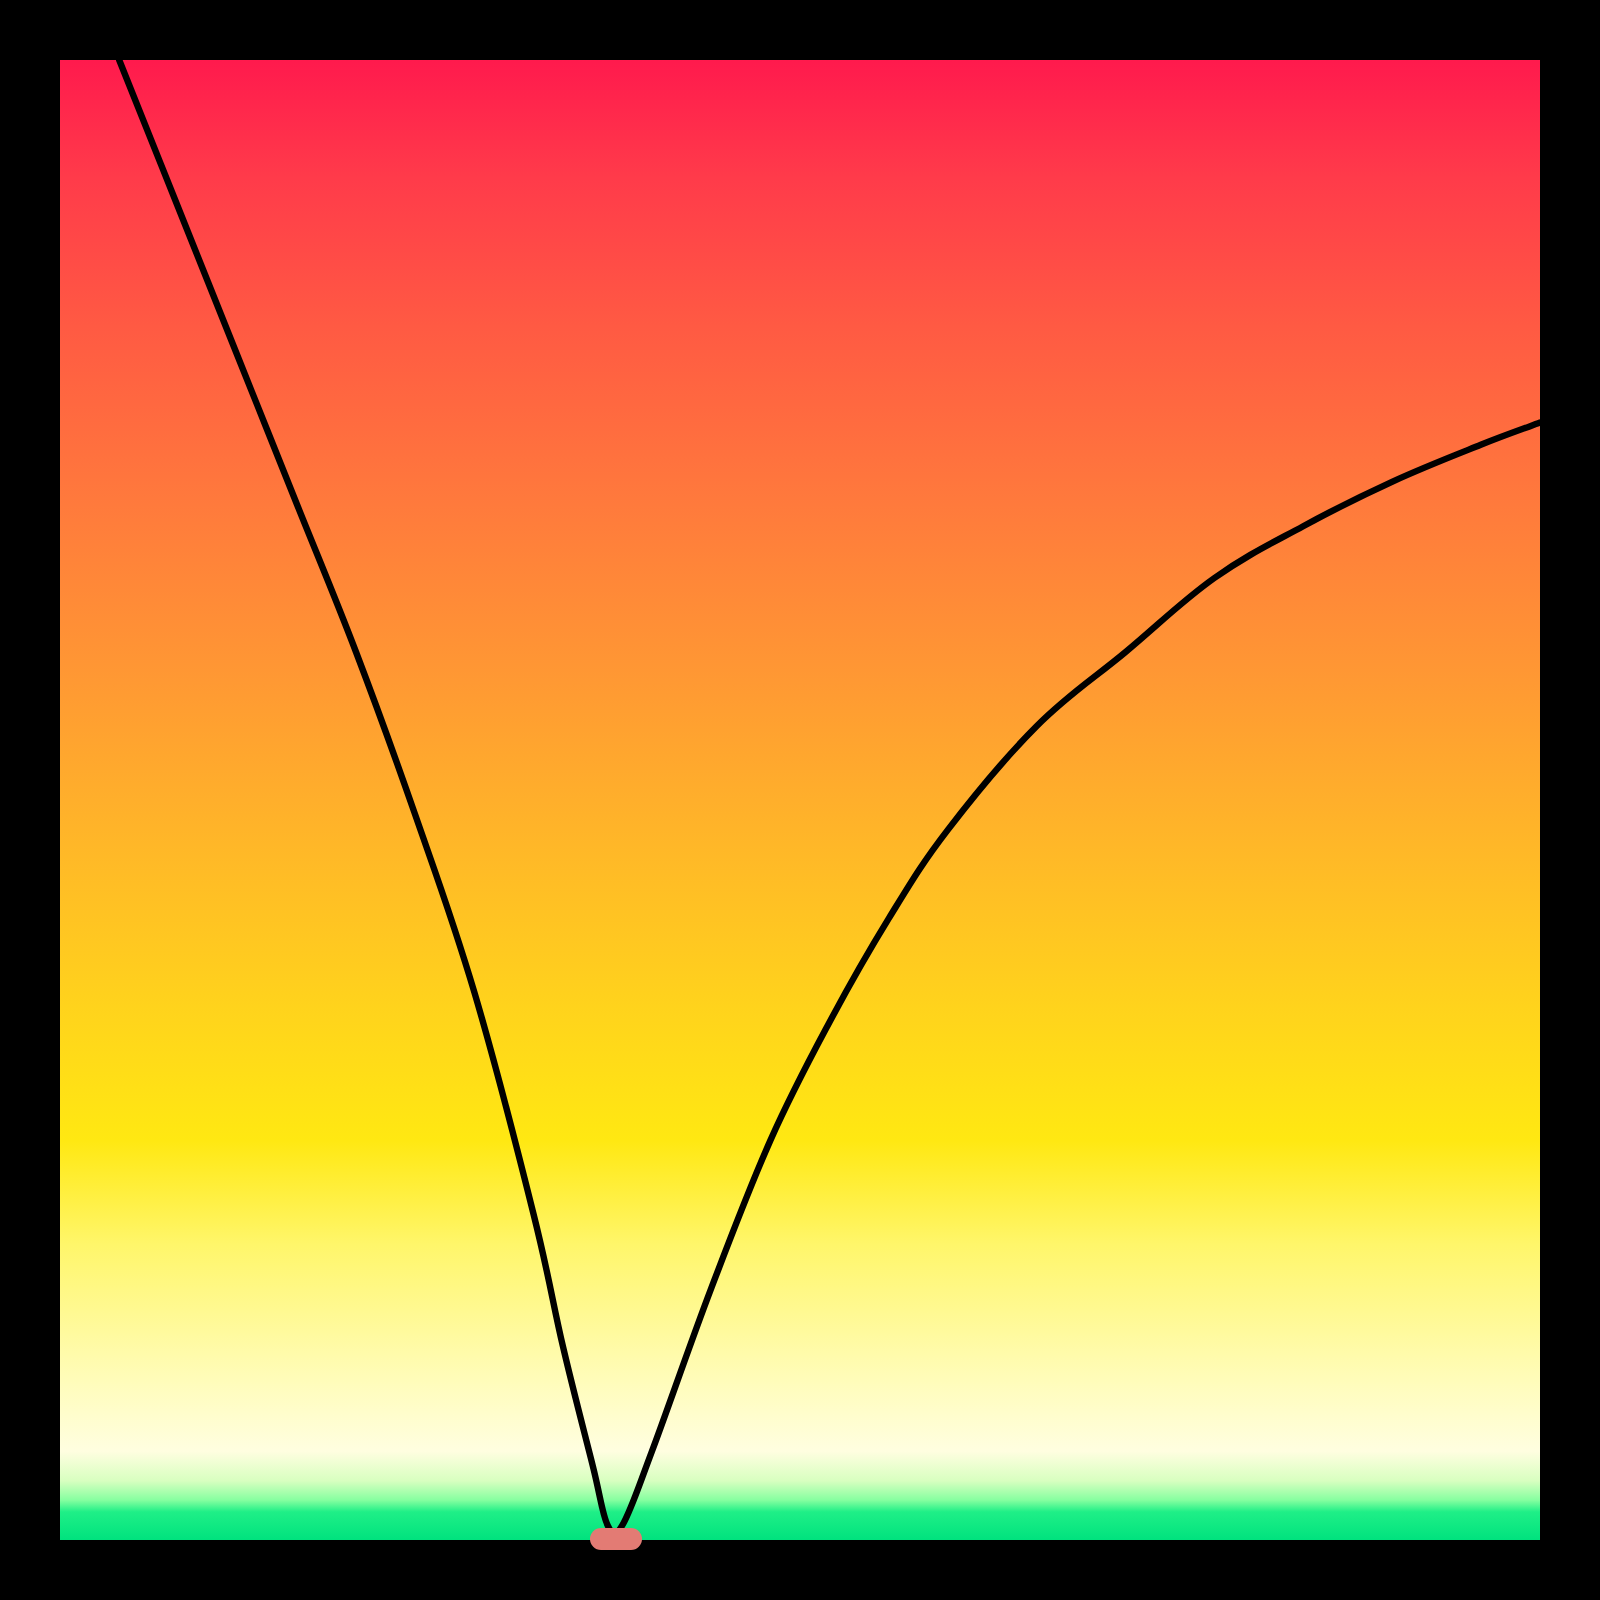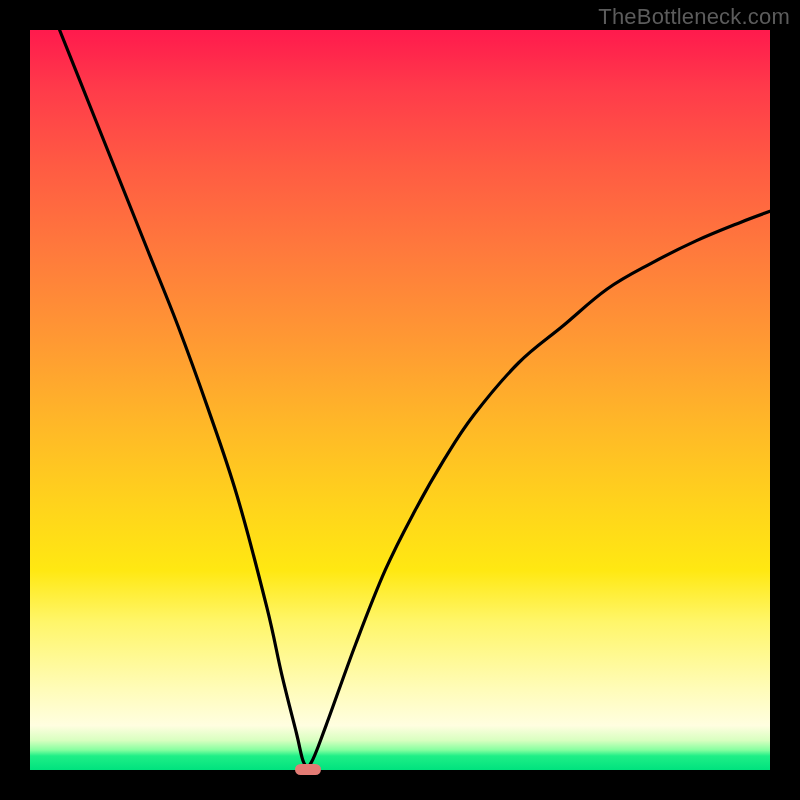--- a/index.html
+++ b/index.html
@@ -78,14 +78,13 @@
 
   <div class="plot-area">
 
     <svg class="curve" viewBox="0 0 740 740" preserveAspectRatio="none">
       <path id="curve-path" fill="none" stroke="#000" stroke-width="3.2" stroke-linecap="round" stroke-linejoin="round" d="M 29.6 0 C 34.93 13.32, 48.54 47.36, 59.20 74.00 C 69.86 100.64, 78.14 121.36, 88.80 148.00 C 99.46 174.64, 107.74 195.36, 118.40 222.00 C 129.06 248.64, 137.34 268.03, 148.00 296.00 C 158.66 323.97, 166.94 346.76, 177.60 377.40 C 188.26 408.04, 196.54 430.24, 207.20 466.20 C 217.86 502.16, 228.81 545.23, 236.80 577.20 C 244.79 609.17, 246.27 621.16, 251.60 643.80 C 256.93 666.44, 262.40 687.02, 266.40 703.00 C 270.40 718.98, 271.14 727.27, 273.80 732.60 C 276.46 737.93, 277.20 739.26, 281.20 732.60 C 285.20 725.94, 288.01 716.91, 296.00 695.60 C 303.99 674.29, 314.94 642.17, 325.60 614.20 C 336.26 586.23, 344.54 564.18, 355.20 540.20 C 365.86 516.22, 374.14 500.98, 384.80 481.00 C 395.46 461.02, 403.74 446.52, 414.40 429.20 C 425.06 411.88, 430.68 402.12, 444.00 384.80 C 457.32 367.48, 472.42 348.98, 488.40 333.00 C 504.38 317.02, 516.82 309.32, 532.80 296.00 C 548.78 282.68, 561.22 270.32, 577.20 259.00 C 593.18 247.68, 605.62 241.76, 621.60 233.10 C 637.58 224.44, 650.02 218.23, 666.00 210.90 C 681.98 203.57, 697.08 197.73, 710.40 192.40 C 723.72 187.07, 734.67 183.30, 740.00 181.30"></path>
     </svg>
 
     <div id="min-marker" class="min-marker" style="left: 264.5px; bottom: -5px;"></div>
   </div>
 
-  <div class="watermark">TheBottleneck.com</div>
 </div>
 
 </body></html>

